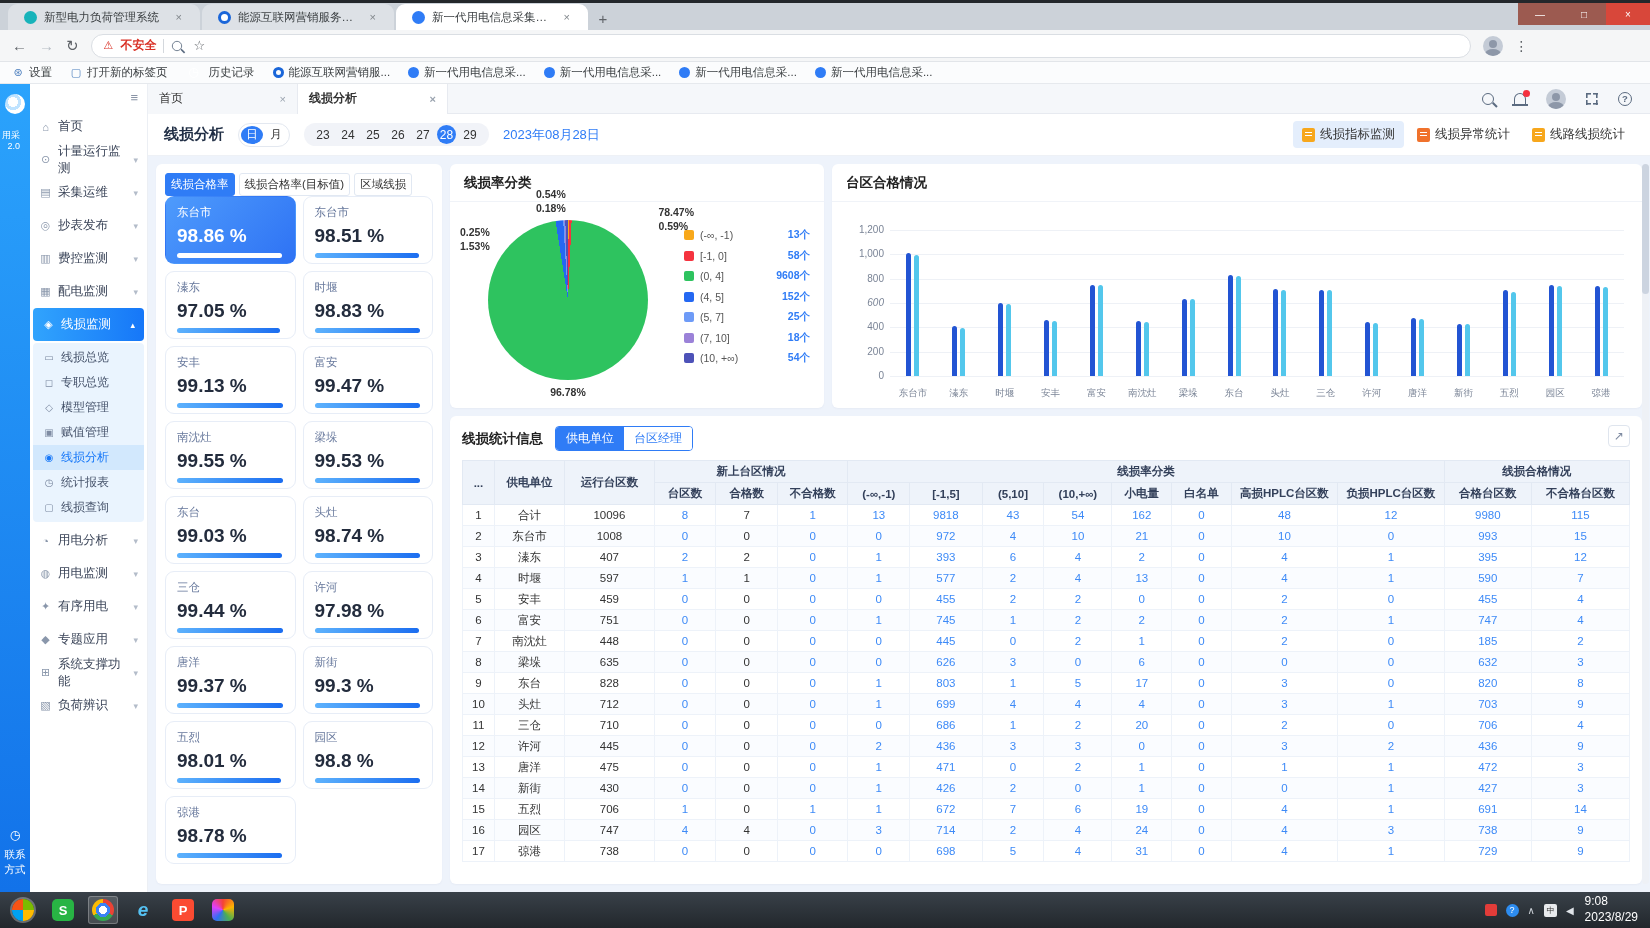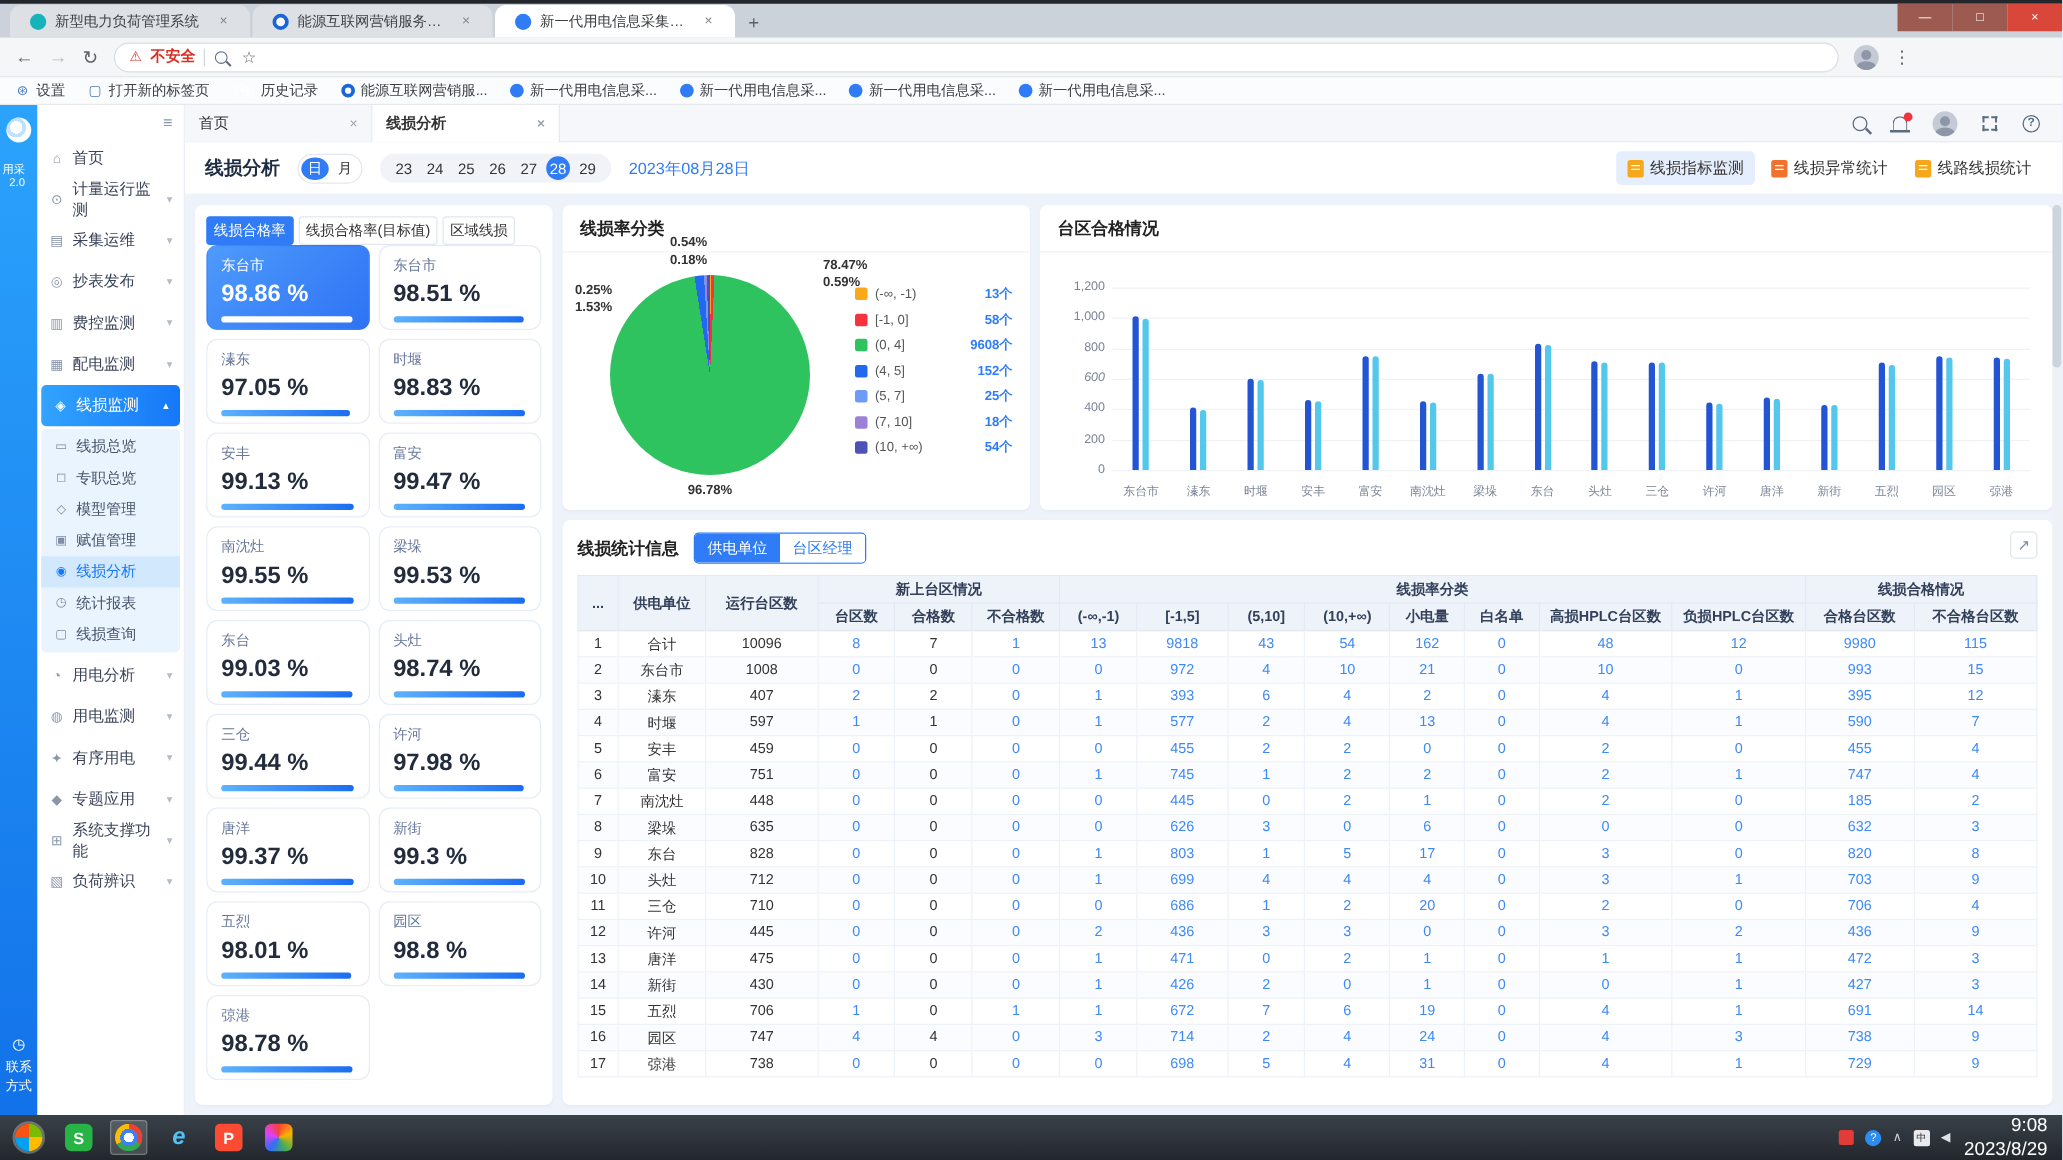--- a/index.html
+++ b/index.html
@@ -175,21 +175,21 @@
   .app-ie .glyph{color:#55c1f2;font-style:italic;font-size:19px;font-weight:bold}
   .app-wpp .glyph{width:22px;height:22px;background:#fb4b32;border-radius:4px;color:#fff;font-size:13px;font-weight:bold}
   .app-palette .glyph{width:22px;height:22px;border-radius:5px;background:conic-gradient(#f44336,#ffb300,#4caf50,#2f6ff5,#e040fb,#f44336)}
   .tray{margin-left:auto;display:flex;align-items:center;gap:9px;color:#dfe3e8}
   .tray-ic{display:inline-flex;align-items:center;justify-content:center;font-size:10px}
   .tr-caret{color:#cfd4da}
   .tr-alert{width:12px;height:12px;background:#e23c39;border-radius:2px}
   .tr-qhelp{width:13px;height:13px;border-radius:50%;background:#2d8cf0;color:#fff;font-size:9px}
   .tr-ime{width:13px;height:13px;background:#e8eaed;border-radius:2px;color:#333;font-size:8px}
   .tr-speaker{color:#dfe3e8;font-size:10px}
-  .clock{text-align:right;line-height:1.3;color:#fff;font-size:15px;margin:0 4px 0 2px}
+  .clock{text-align:left;line-height:1.3;color:#fff;font-size:12px;margin:0 4px 0 2px}
 </style>
 </head>
 <body>
 
 <div class="screen">
 
   <div class="tabstrip">
     <div class="btabs" id="btabs">
         <div class="btab">
           <span class="fav swirl-teal"></span>

